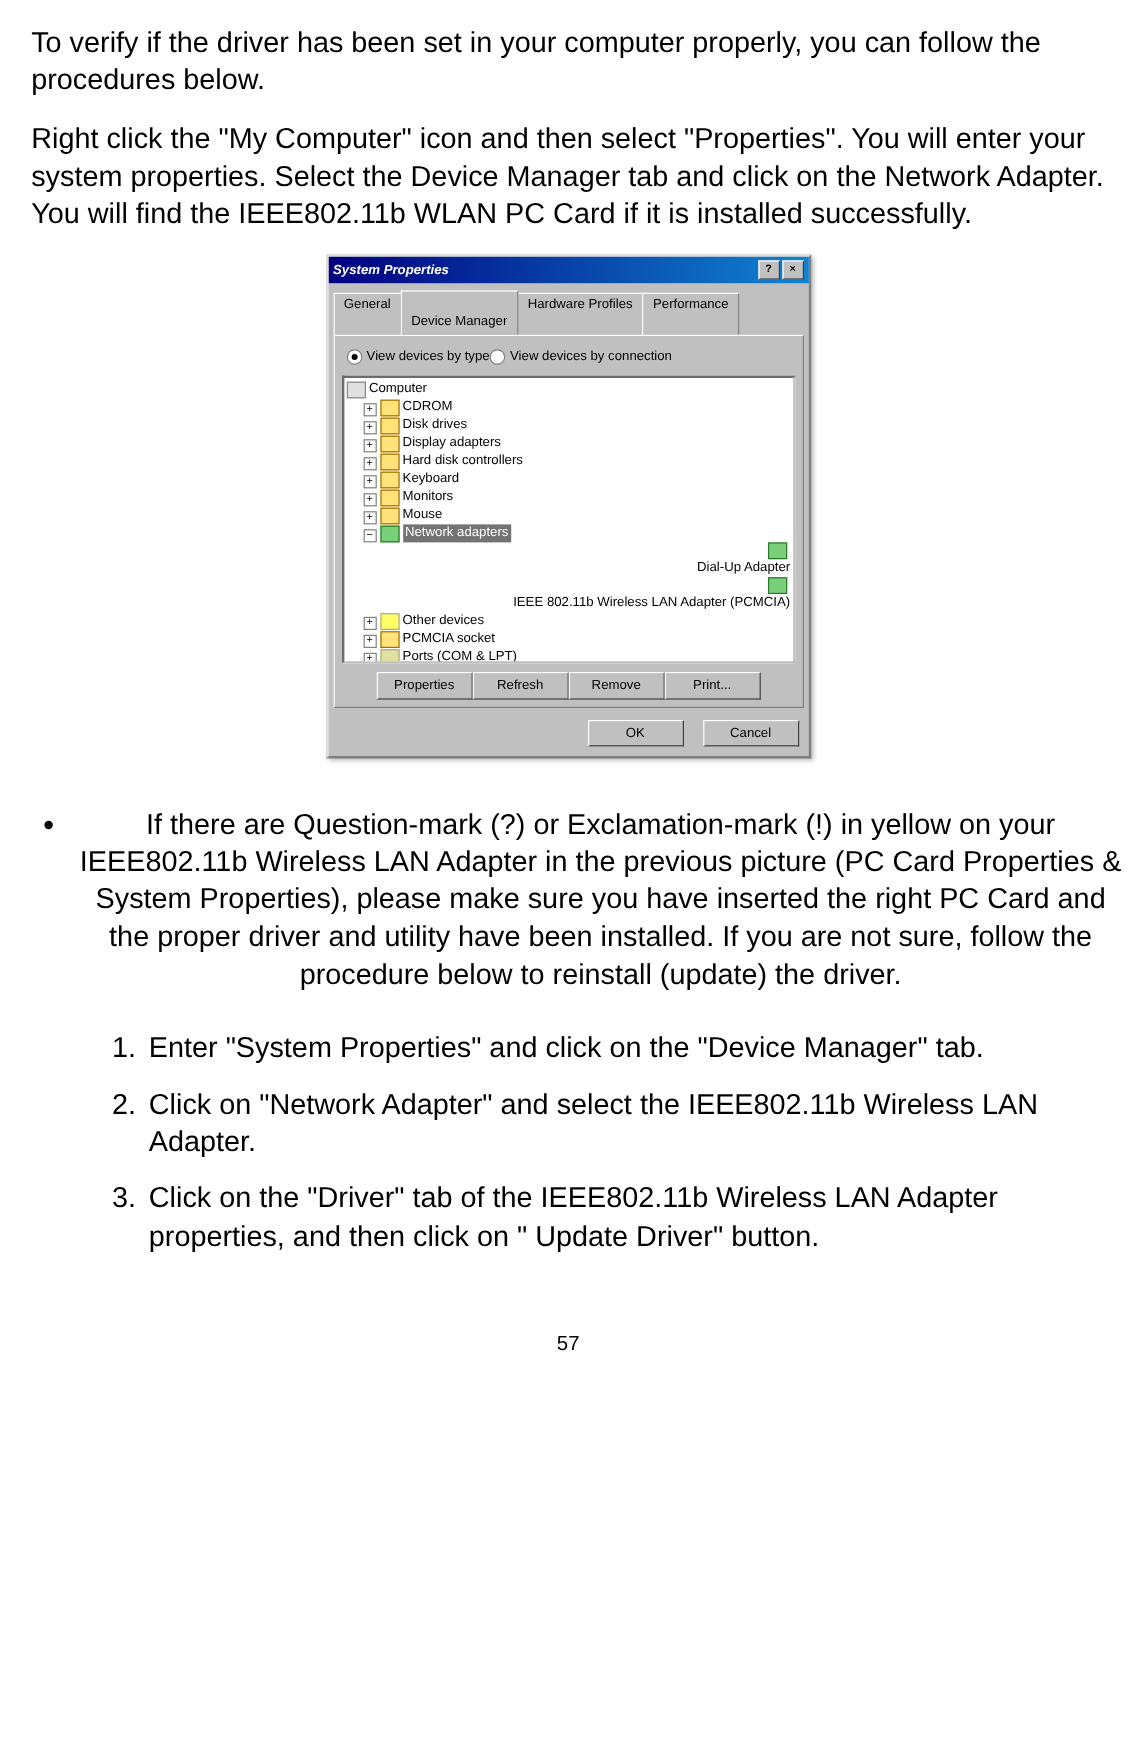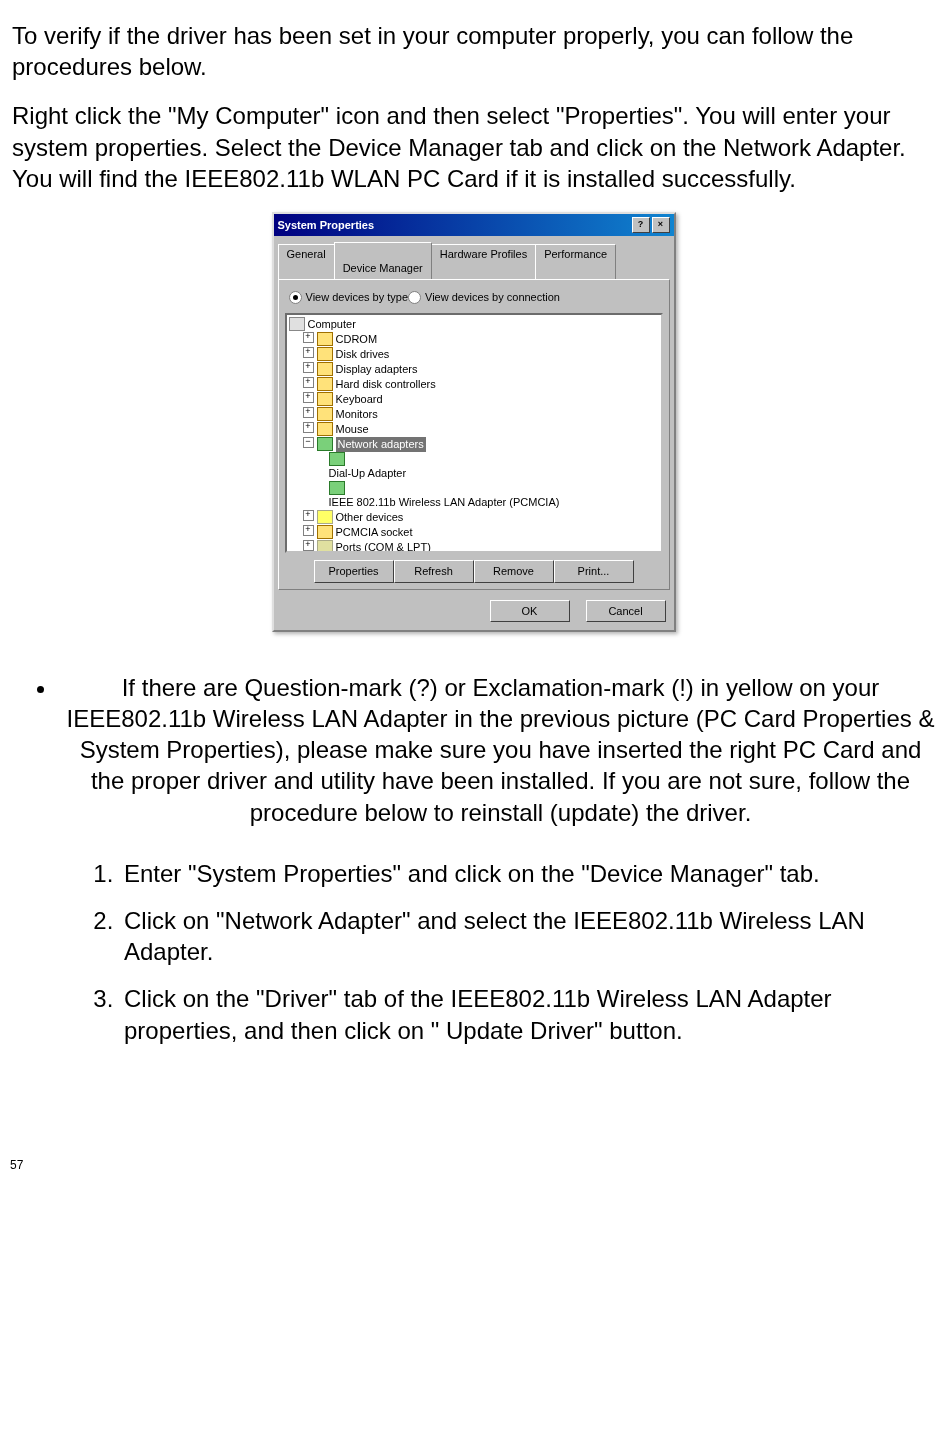--- a/index.html
+++ b/index.html
@@ -6,21 +6,21 @@
       font-family: Arial, Helvetica, sans-serif;
       max-width: 947px;
       margin: 0 auto;
       padding: 20px 10px;
       font-size: 24px;
       line-height: 1.3;
       color: #000;
       background: #fff;
     }
     .para {
-      margin: 0 0 18px 2px;
+      margin: 0 0 18px 16px;
     }
     .screenshot-wrap {
       display: flex;
       justify-content: center;
       margin: 14px 0 40px 0;
     }
     .sysprops {
       width: 400px;
       background: #c0c0c0;
       border: 2px solid #808080;
@@ -33,21 +33,21 @@
     }
     .titlebar {
       background: linear-gradient(to right, #000080, #1084d0);
       color: #fff;
       font-weight: bold;
       padding: 3px 4px;
       display: flex;
       align-items: center;
       font-size: 11px;
     }
-    .titlebar-text { flex: 1; }
+    .titlebar-text { flex: 1; font-style: italic; }
     .titlebar-btn {
       width: 16px; height: 14px;
       background: #c0c0c0;
       border: 1px solid #fff;
       border-right-color: #404040;
       border-bottom-color: #404040;
       margin-left: 2px;
       font-size: 9px;
       line-height: 12px;
       text-align: center;
@@ -107,21 +107,21 @@
       background: #fff;
       border: 2px inset #c0c0c0;
       height: 232px;
       overflow: hidden;
       padding: 2px;
       font-size: 11px;
       line-height: 15px;
     }
     .tree-item {
       display: flex;
-      align-items: flex-start;
+      align-items: flex-end;
       white-space: nowrap;
     }
     .plus {
       width: 9px; height: 9px; border: 1px solid #808080;
       margin-right: 3px; font-size: 9px; line-height: 7px;
       text-align: center; background: #fff;
     }
     .tree-icon {
       width: 14px; height: 12px; display: inline-block;
       margin-right: 3px; background: #ffe27a;
@@ -170,22 +170,23 @@
     }
     ol.steps {
       padding-left: 110px;
       margin: 0 0 40px 0;
     }
     ol.steps li {
       margin-bottom: 16px;
       padding-left: 4px;
     }
     .page-num {
-      font-size: 12px;
-      margin-top: 112px;
+      text-align: center;
+      font-size: 17px;
+      margin-top: 63px;
     }
     .ind1 { padding-left: 14px; }
     .ind2 { padding-left: 40px; flex-direction: column; }
   </style>
 </head>
 <body>
 
 <p class="para">To verify if the driver has been set in your computer properly, you can follow the procedures below.</p>
 <p class="para">Right click the "My Computer" icon and then select "Properties". You will enter your system properties. Select the Device Manager tab and click on the Network Adapter. You will find the IEEE802.11b WLAN PC Card if it is installed successfully.</p>
 

